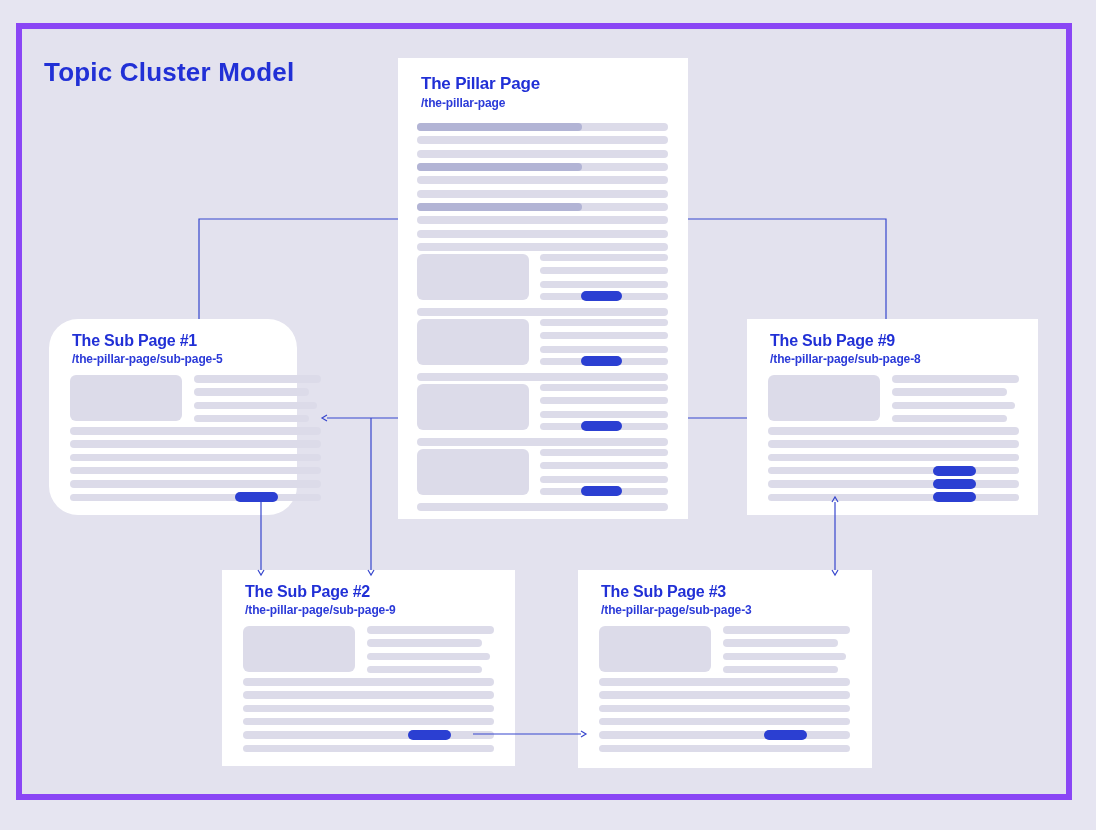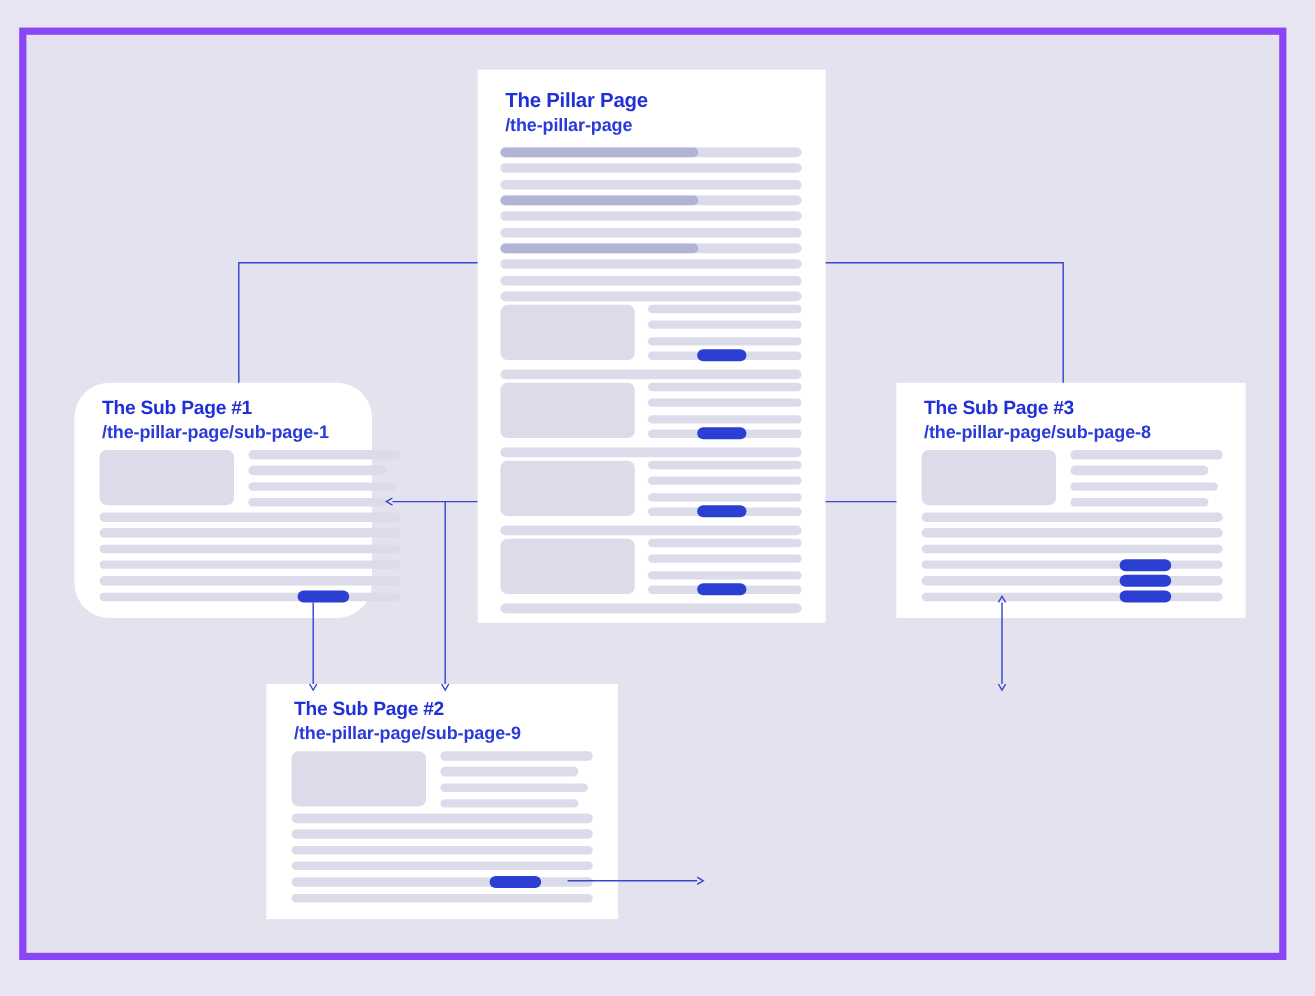--- a/index.html
+++ b/index.html
@@ -29,32 +29,32 @@
   }
   .diagram-title{
     position:absolute;left:44px;top:57px;margin:0;
     font-size:26px;font-weight:bold;color:var(--heading);
     letter-spacing:0.2px;
   }
   .card{
     position:absolute;background:var(--card);
   }
   #card-pillar{left:398px;top:58px;width:290px;height:461px;}
-  #card-sub-1{left:62px;top:319px;width:248px;height:196px;border-radius:29px;}
+  #card-sub-1{left:49px;top:319px;width:248px;height:196px;border-radius:29px;}
   #card-sub-2{left:222px;top:570px;width:293px;height:196px;}
   #card-sub-3{left:578px;top:570px;width:294px;height:198px;}
   #card-sub-4{left:747px;top:319px;width:291px;height:196px;}
   .card-title{
     position:absolute;left:23px;top:13px;
     font-size:16px;font-weight:bold;color:var(--heading);
     letter-spacing:-0.2px;white-space:nowrap;
   }
   .card-url{
     position:absolute;left:23px;top:33px;
-    font-size:15px;font-weight:bold;color:var(--url);
+    font-size:12px;font-weight:bold;color:var(--url);
     letter-spacing:-0.1px;white-space:nowrap;
   }
   #card-pillar .card-title{top:16px;font-size:17px;}
   #card-pillar .card-url{top:38px;}
   .card-body{position:absolute;left:0;top:0;right:0;bottom:0;}
   .sk{position:absolute;border-radius:4px;background:var(--sk-light);}
   .sk-dark{position:absolute;left:0;top:0;height:100%;border-radius:4px;background:var(--sk-dark);}
   .sk-img{position:absolute;border-radius:6px;background:var(--sk-light);}
   .sk-pill{position:absolute;border-radius:5px;background:var(--pill);}
   .connectors{
@@ -64,20 +64,21 @@
   .connectors path{stroke:var(--conn);stroke-width:1.2;fill:none;}
   .connectors .mk{stroke:var(--conn);stroke-width:1.2;fill:none;}
 </style>
 </head>
 <body>
 
 <div class="canvas">
 
   <div class="frame"></div>
 
+  <h1 class="diagram-title">Topic Cluster Model</h1>
 
   <div class="card" id="card-pillar">
     <div class="card-title">The Pillar Page</div>
     <div class="card-url">/the-pillar-page</div>
     <div class="card-body">
         <div class="sk" style="left: 19px; top: 65px; width: 251px; height: 8px;">
           <div class="sk-dark" style="width: 165px;"></div>
         </div>
         <div class="sk" style="left: 19px; top: 78.35px; width: 251px; height: 8px;"></div>
         <div class="sk" style="left: 19px; top: 91.7px; width: 251px; height: 8px;"></div>
@@ -118,21 +119,21 @@
         <div class="sk" style="left: 142px; top: 404px; width: 128px; height: 7px;"></div>
         <div class="sk" style="left: 142px; top: 417.5px; width: 128px; height: 7px;"></div>
         <div class="sk" style="left: 142px; top: 429.5px; width: 128px; height: 7px;"></div>
         <div class="sk-pill" style="left: 183px; top: 428px; width: 41px; height: 10px;"></div>
         <div class="sk" style="left: 19px; top: 444.5px; width: 251px; height: 8px;"></div>
       </div>
   </div>
 
   <div class="card" id="card-sub-1">
     <div class="card-title">The Sub Page #1</div>
-    <div class="card-url">/the-pillar-page/sub-page-1</div>
+    <div class="card-url">/the-pillar-page/sub-page-5</div>
     <div class="card-body">
         <div class="sk-img" style="left: 21px; top: 56px; width: 112px; height: 46px;"></div>
         <div class="sk" style="left: 145px; top: 56px; width: 127px; height: 7.5px;"></div>
         <div class="sk" style="left: 145px; top: 69.3px; width: 115px; height: 7.5px;"></div>
         <div class="sk" style="left: 145px; top: 82.6px; width: 123px; height: 7.5px;"></div>
         <div class="sk" style="left: 145px; top: 95.9px; width: 115px; height: 7.5px;"></div>
         <div class="sk" style="left: 21px; top: 108px; width: 251px; height: 7.5px;"></div>
         <div class="sk" style="left: 21px; top: 121.3px; width: 251px; height: 7.5px;"></div>
         <div class="sk" style="left: 21px; top: 134.6px; width: 251px; height: 7.5px;"></div>
         <div class="sk" style="left: 21px; top: 147.9px; width: 251px; height: 7.5px;"></div>
@@ -154,23 +155,41 @@
         <div class="sk" style="left: 21px; top: 108px; width: 251px; height: 7.5px;"></div>
         <div class="sk" style="left: 21px; top: 121.3px; width: 251px; height: 7.5px;"></div>
         <div class="sk" style="left: 21px; top: 134.6px; width: 251px; height: 7.5px;"></div>
         <div class="sk" style="left: 21px; top: 147.9px; width: 251px; height: 7.5px;"></div>
         <div class="sk" style="left: 21px; top: 161.2px; width: 251px; height: 7.5px;"></div>
         <div class="sk" style="left: 21px; top: 174.5px; width: 251px; height: 7.5px;"></div>
         <div class="sk-pill" style="left: 186px; top: 160px; width: 43px; height: 10px;"></div>
       </div>
   </div>
 
+  <div class="card" id="card-sub-3">
+    <div class="card-title">The Sub Page #3</div>
+    <div class="card-url">/the-pillar-page/sub-page-3</div>
+    <div class="card-body">
+        <div class="sk-img" style="left: 21px; top: 56px; width: 112px; height: 46px;"></div>
+        <div class="sk" style="left: 145px; top: 56px; width: 127px; height: 7.5px;"></div>
+        <div class="sk" style="left: 145px; top: 69.3px; width: 115px; height: 7.5px;"></div>
+        <div class="sk" style="left: 145px; top: 82.6px; width: 123px; height: 7.5px;"></div>
+        <div class="sk" style="left: 145px; top: 95.9px; width: 115px; height: 7.5px;"></div>
+        <div class="sk" style="left: 21px; top: 108px; width: 251px; height: 7.5px;"></div>
+        <div class="sk" style="left: 21px; top: 121.3px; width: 251px; height: 7.5px;"></div>
+        <div class="sk" style="left: 21px; top: 134.6px; width: 251px; height: 7.5px;"></div>
+        <div class="sk" style="left: 21px; top: 147.9px; width: 251px; height: 7.5px;"></div>
+        <div class="sk" style="left: 21px; top: 161.2px; width: 251px; height: 7.5px;"></div>
+        <div class="sk" style="left: 21px; top: 174.5px; width: 251px; height: 7.5px;"></div>
+        <div class="sk-pill" style="left: 186px; top: 160px; width: 43px; height: 10px;"></div>
+      </div>
+  </div>
 
   <div class="card" id="card-sub-4">
-    <div class="card-title">The Sub Page #3</div>
+    <div class="card-title">The Sub Page #9</div>
     <div class="card-url">/the-pillar-page/sub-page-8</div>
     <div class="card-body">
         <div class="sk-img" style="left: 21px; top: 56px; width: 112px; height: 46px;"></div>
         <div class="sk" style="left: 145px; top: 56px; width: 127px; height: 7.5px;"></div>
         <div class="sk" style="left: 145px; top: 69.3px; width: 115px; height: 7.5px;"></div>
         <div class="sk" style="left: 145px; top: 82.6px; width: 123px; height: 7.5px;"></div>
         <div class="sk" style="left: 145px; top: 95.9px; width: 115px; height: 7.5px;"></div>
         <div class="sk" style="left: 21px; top: 108px; width: 251px; height: 7.5px;"></div>
         <div class="sk" style="left: 21px; top: 121.3px; width: 251px; height: 7.5px;"></div>
         <div class="sk" style="left: 21px; top: 134.6px; width: 251px; height: 7.5px;"></div>

